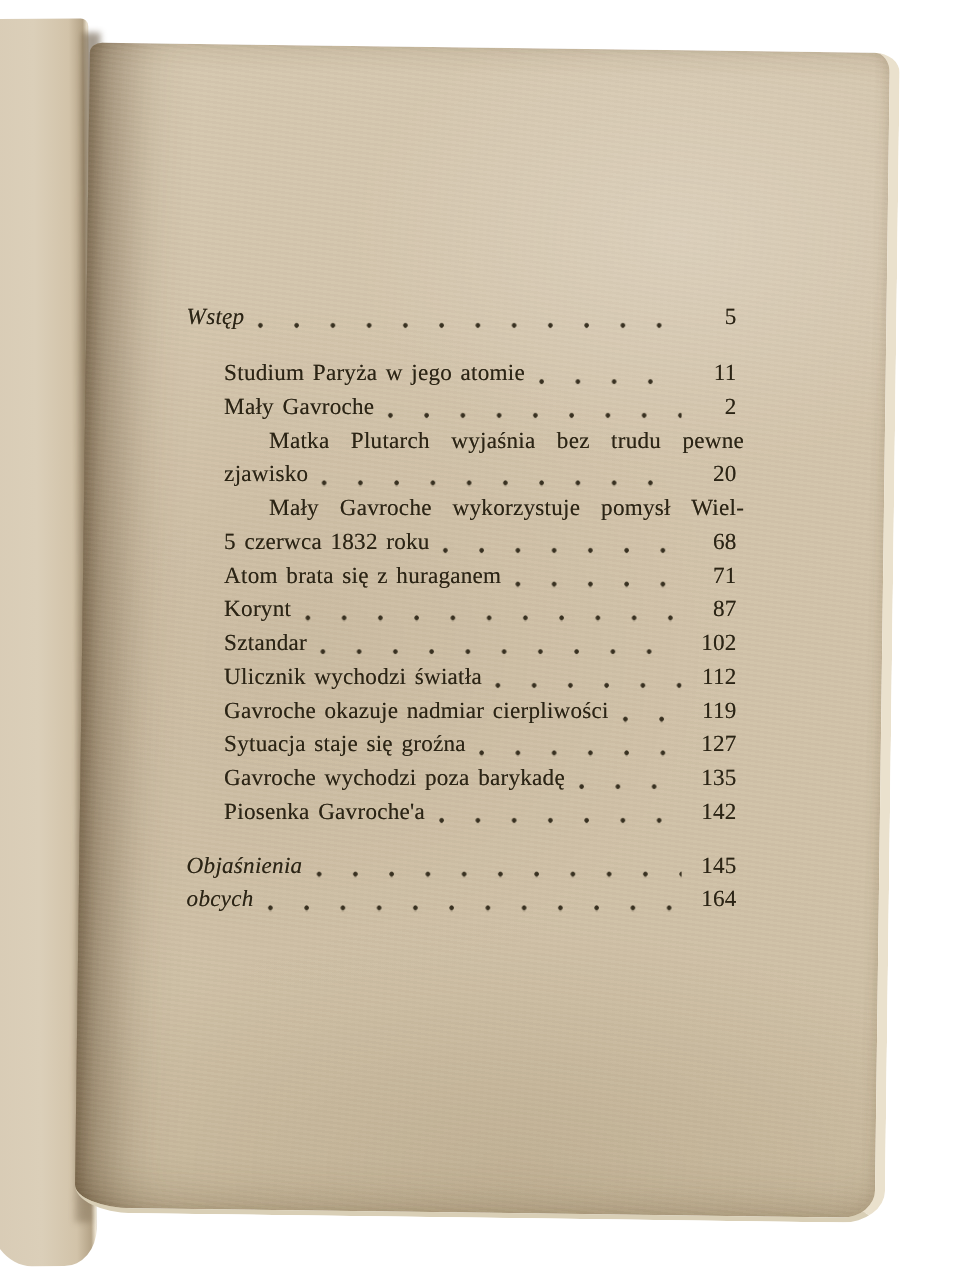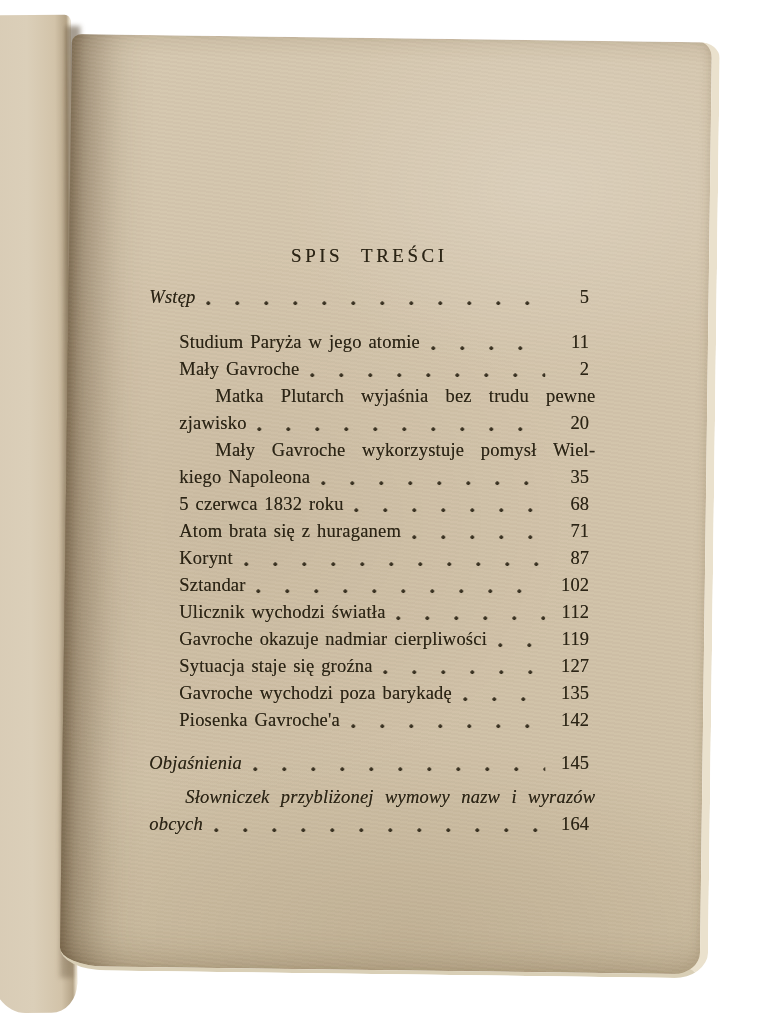--- a/index.html
+++ b/index.html
@@ -81,21 +81,20 @@
 </style>
 </head>
 <body>
 
 <div class="scene">
   <div class="left-page"></div>
   <div class="crease"></div>
   <div class="right-page">
     <div class="texture"></div>
     <div class="content">
-      <h1 class="title">SPIS TREŚCI</h1>
       <div class="group group-intro">
           <div class="row">
             <span class="label italic">Wstęp</span>
             <span class="leader"></span>
             <span class="pagenum">5</span>
           </div>
         </div>
       <div class="group group-chapters">
           <div class="row">
             <span class="label">Studium Paryża w jego atomie</span>
@@ -107,25 +106,20 @@
             <span class="leader"></span>
             <span class="pagenum">2</span>
           </div>
           <div class="jline row2">Matka Plutarch wyjaśnia bez trudu pewne</div>
           <div class="row">
             <span class="label">zjawisko</span>
             <span class="leader"></span>
             <span class="pagenum">20</span>
           </div>
           <div class="jline row2">Mały Gavroche wykorzystuje pomysł Wiel-</div>
-          <div class="row">
-            <span class="label">kiego Napoleona</span>
-            <span class="leader"></span>
-            <span class="pagenum">35</span>
-          </div>
           <div class="row row2">
             <span class="label">5 czerwca 1832 roku</span>
             <span class="leader"></span>
             <span class="pagenum">68</span>
           </div>
           <div class="row row2">
             <span class="label">Atom brata się z huraganem</span>
             <span class="leader"></span>
             <span class="pagenum">71</span>
           </div>
@@ -164,21 +158,20 @@
             <span class="leader"></span>
             <span class="pagenum">142</span>
           </div>
         </div>
       <div class="group group-back">
           <div class="row">
             <span class="label italic">Objaśnienia</span>
             <span class="leader"></span>
             <span class="pagenum">145</span>
           </div>
-          <div class="jline italic row2">Słowniczek przybliżonej wymowy nazw i wyrazów</div>
           <div class="row">
             <span class="label italic">obcych</span>
             <span class="leader"></span>
             <span class="pagenum">164</span>
           </div>
         </div>
     </div>
   </div>
 </div>
 

